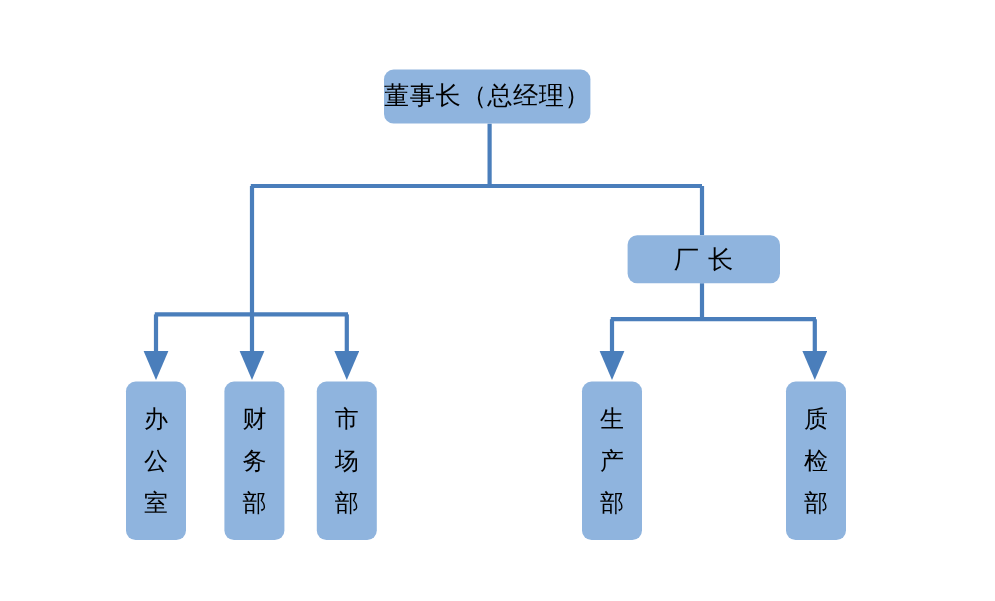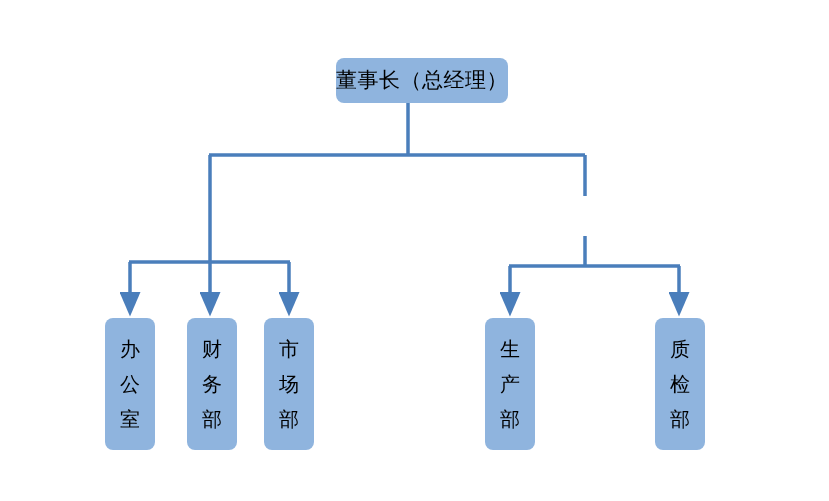--- a/index.html
+++ b/index.html
@@ -83,24 +83,27 @@
     <path d="M 130 262 L 130 304" stroke="#4A7EBB" stroke-width="3.5" fill="none" marker-end="url(#arrowhead)"></path>
     <path d="M 289 262 L 289 304" stroke="#4A7EBB" stroke-width="3.5" fill="none" marker-end="url(#arrowhead)"></path>
 
     <path d="M 585 236 L 585 266" stroke="#4A7EBB" stroke-width="3.5" fill="none"></path>
 
     <path d="M 509 266 L 680 266" stroke="#4A7EBB" stroke-width="3.5" fill="none"></path>
     <path d="M 510 266 L 510 304" stroke="#4A7EBB" stroke-width="3.5" fill="none" marker-end="url(#arrowhead)"></path>
     <path d="M 679 266 L 679 304" stroke="#4A7EBB" stroke-width="3.5" fill="none" marker-end="url(#arrowhead)"></path>
   </svg>
 
-  <div class="node node-h" style="left:336px; top:58px; width:172px; height:45px;">
+  <div class="node node-h" style="left:320px; top:58px; width:172px; height:45px;">
     <span class="node-title-wrap">董事长（总经理）</span>
   </div>
 
+  <div class="node node-h" style="left:523px; top:196px; width:127px; height:40px;">
+    <span class="node-title-wrap">厂 长</span>
+  </div>
 
   <div class="node node-v" style="left:105px; top:318px; width:50px; height:132px;">
     <span class="ch">办</span>
     <span class="ch">公</span>
     <span class="ch">室</span>
   </div>
 
   <div class="node node-v" style="left:187px; top:318px; width:50px; height:132px;">
     <span class="ch">财</span>
     <span class="ch">务</span>

